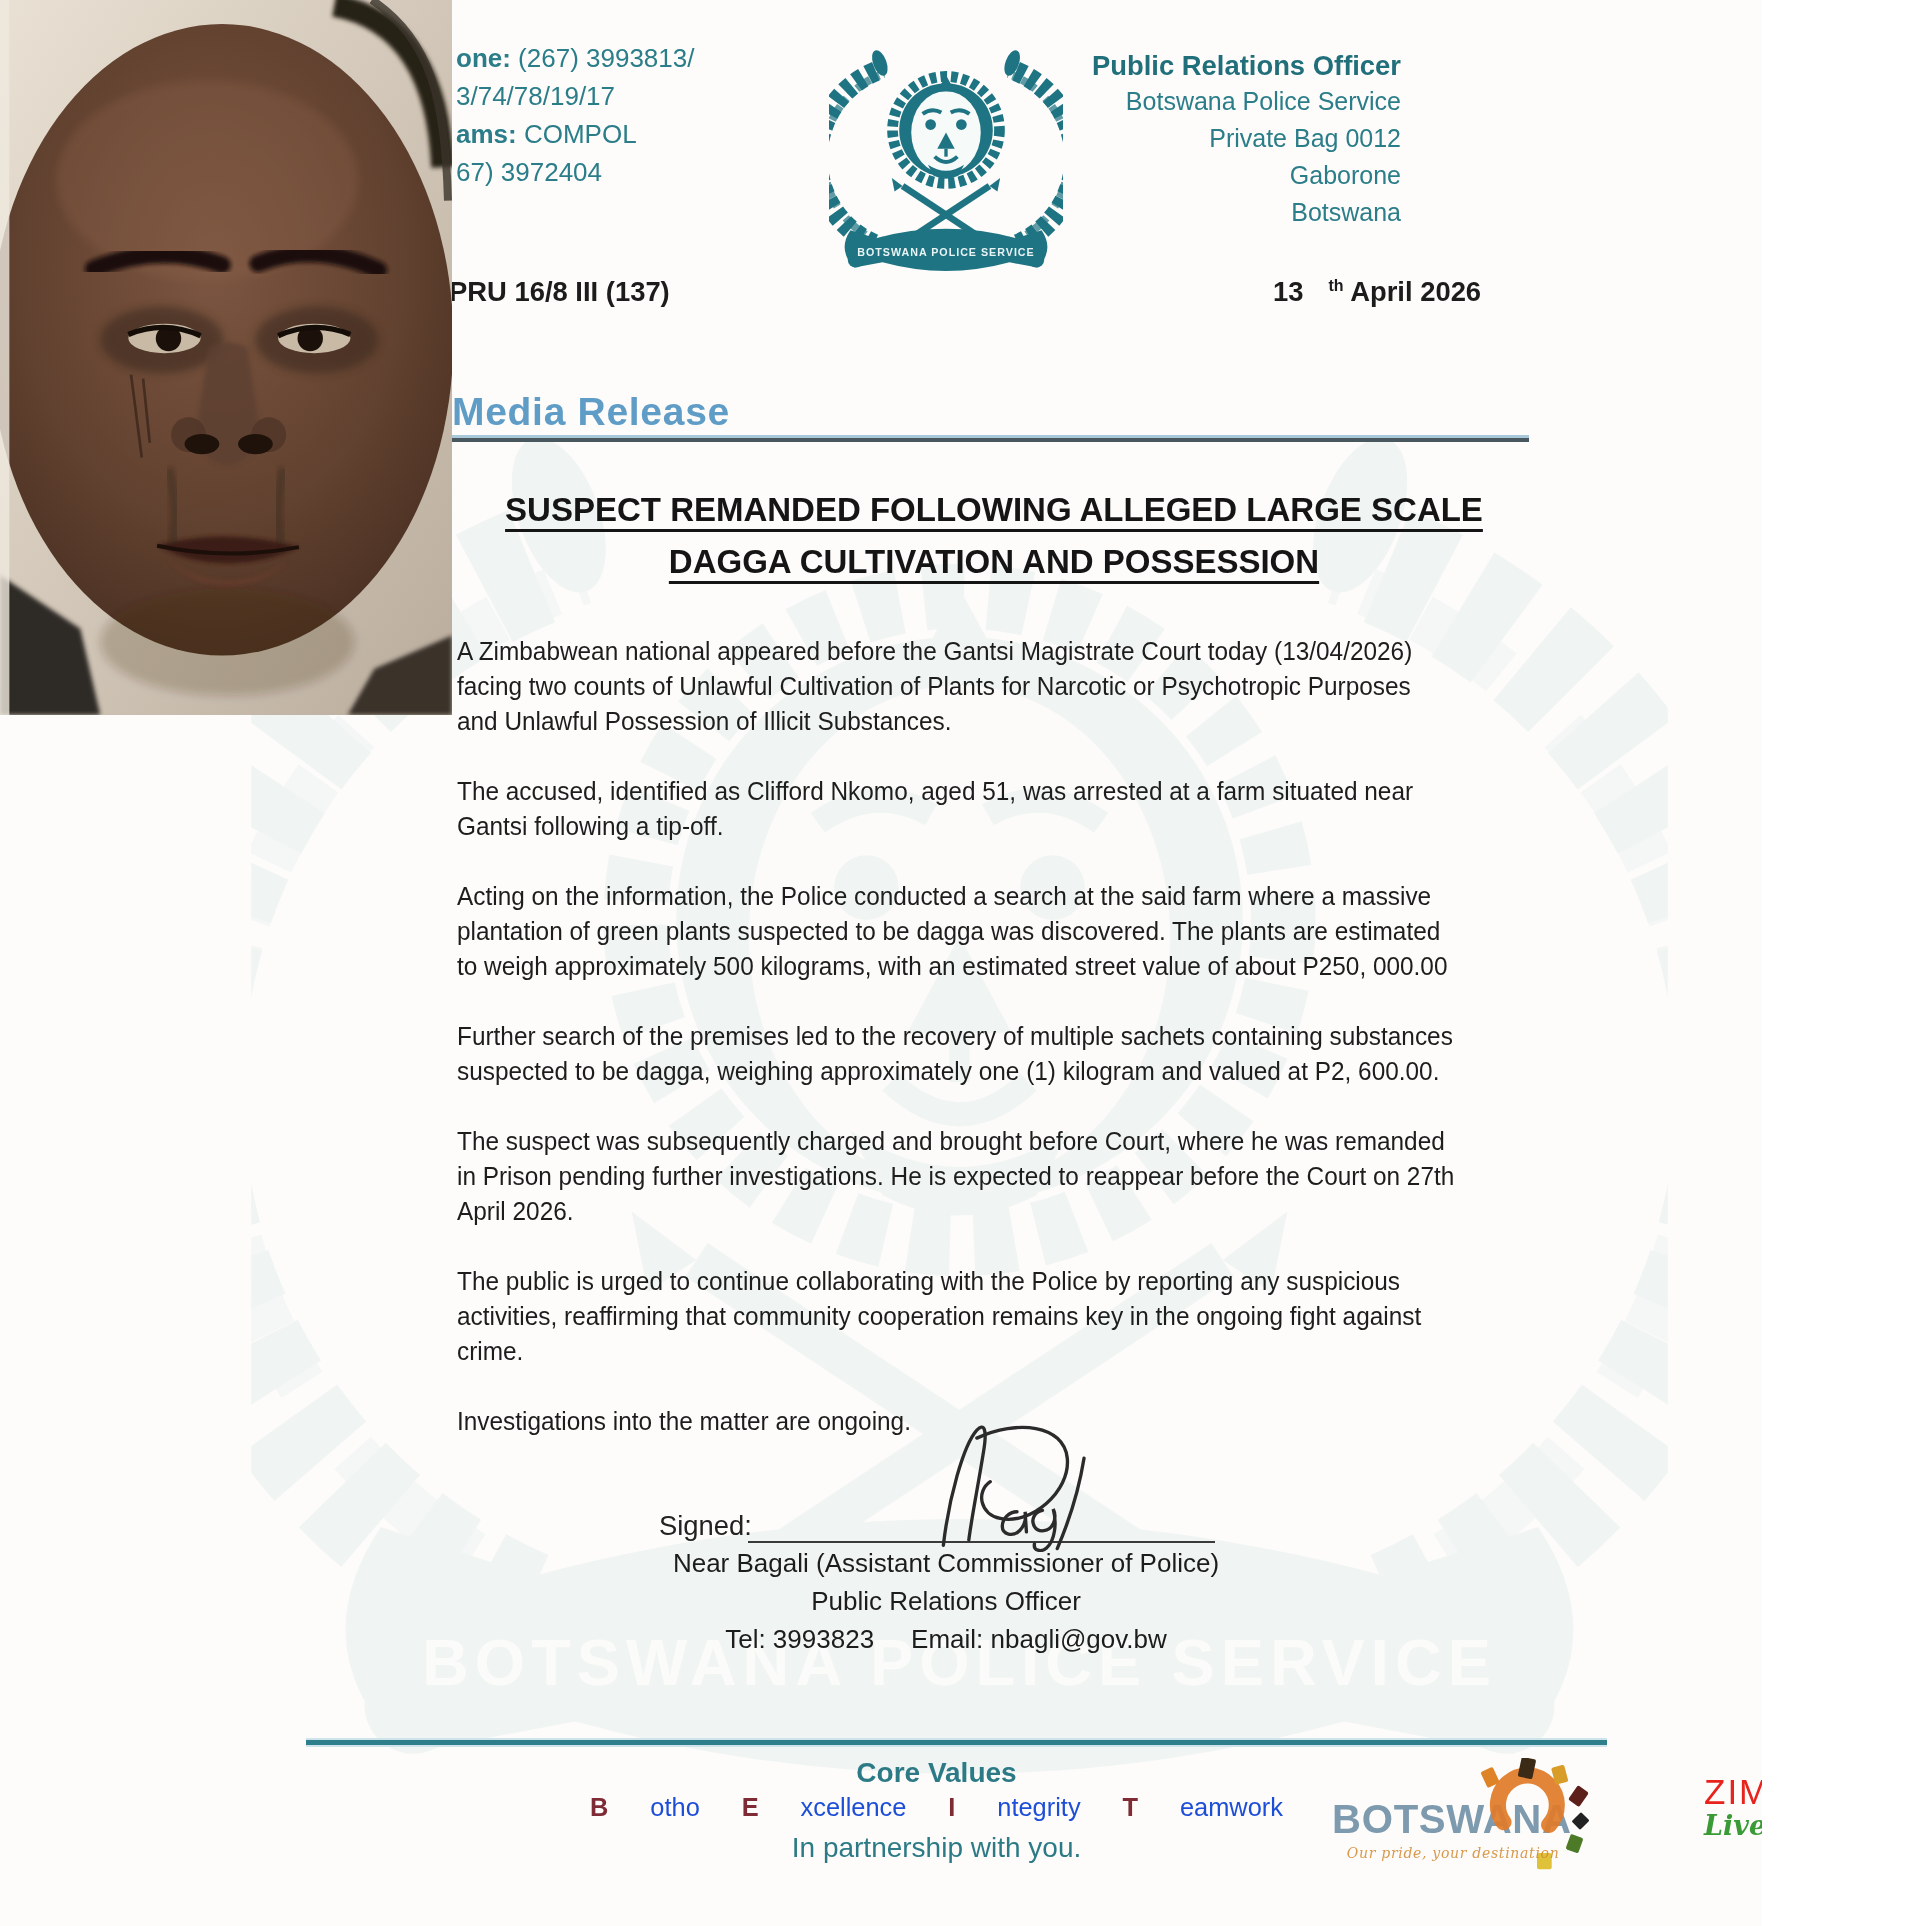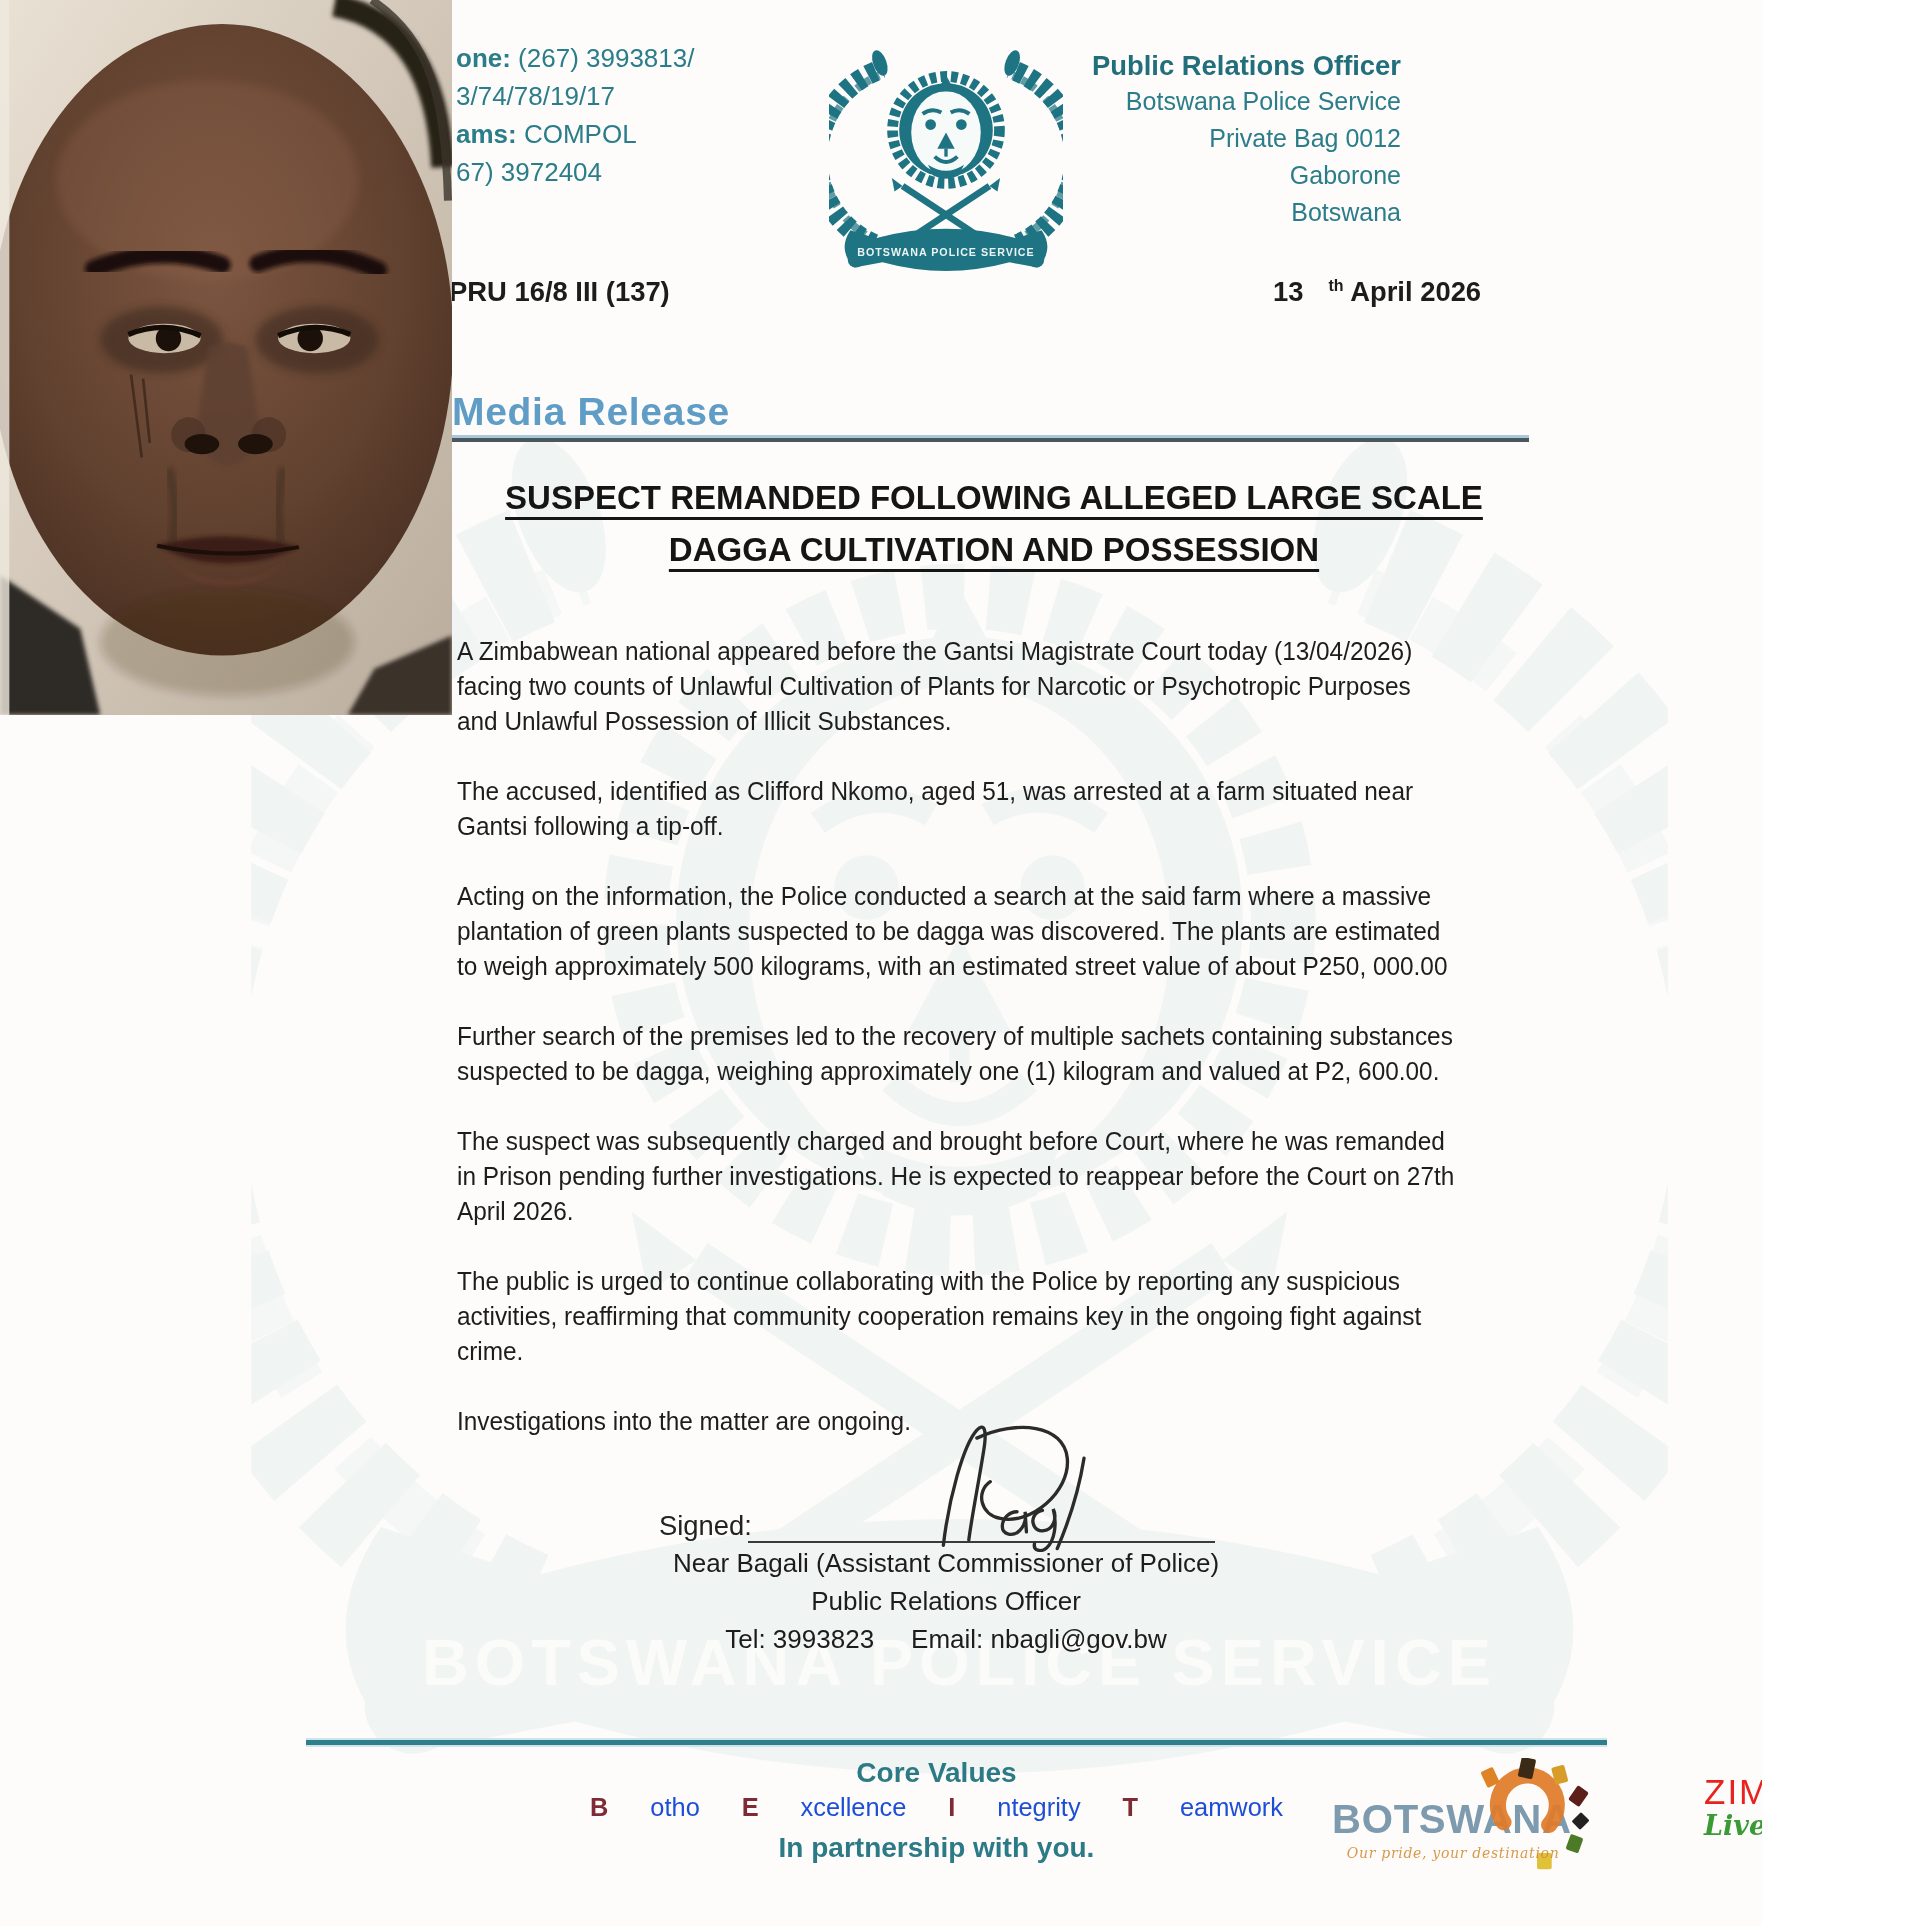--- a/index.html
+++ b/index.html
@@ -20,21 +20,21 @@
   .refrow{font-size:27.4px;font-weight:700;color:#1c1c1c;z-index:3;}
   .ref{left:449px;top:276px;}
   .date{left:1273px;top:276px;}
   .date sup{font-size:16px;padding-left:25px;}
   
   .mediarelease{left:452px;top:390px;font-size:39px;font-weight:700;color:#5f9cc6;
                 letter-spacing:0.7px;z-index:3;}
   .mrule{left:438px;top:435px;width:1091px;z-index:3;}
   .mrule .lt{height:3.3px;background:#a9c9db;}
   .mrule .dk{height:4px;background:#49585f;}
-  .headline{left:457px;top:472px;width:1074px;text-align:center;font-size:33px;font-weight:700;
+  .headline{left:457px;top:484px;width:1074px;text-align:center;font-size:33px;font-weight:700;
             line-height:52px;color:#151515;z-index:3;}
   .headline span{text-decoration:underline;text-decoration-thickness:2.7px;text-underline-offset:8px;}
   .bodytext{left:457px;top:634px;width:1097px;font-size:25.4px;line-height:35px;color:#1d1d1d;
             z-index:3;transform:scaleX(.96);transform-origin:left top;}
   .bodytext p{margin:0 0 35px 0;white-space:pre;}
   
   .sig-squiggle{left:863px;top:1418px;width:288px;height:134px;z-index:4;}
   .signedlbl{left:659px;top:1510px;font-size:27.4px;color:#222;z-index:3;}
   .signline{left:748px;top:1541px;width:467px;border-top:2.7px solid #3a3a3a;z-index:3;}
   .sigblock{left:468px;top:1544px;width:956px;text-align:center;font-size:26px;line-height:38px;
@@ -43,21 +43,21 @@
   
   .frule{left:306px;top:1738px;width:1301px;z-index:3;}
   .frule .lt{height:2px;background:#cfe3eb;}
   .frule .dk{height:5.4px;background:#2e7e8b;}
   .corevalues{left:435px;top:1758px;width:1003px;text-align:center;z-index:3;}
   .cv-title{font-size:28px;font-weight:700;color:#2c7a86;line-height:29px;}
   .cv-row{margin-top:4px;font-size:25.4px;line-height:32px;}
   .cv-row .item{display:inline-block;margin:0 17.4px;}
   .cv-row .ini{font-weight:700;color:#7f2b36;}
   .cv-row .rest{font-weight:400;color:#1d4ed8;margin-left:42px;}
-  .partnership{margin-top:9.4px;font-size:28px;font-weight:700;color:#2c7a86;line-height:32px;}
+  .partnership{margin-top:9.4px;font-size:28px;font-weight:400;color:#2c7a86;line-height:32px;}
   .botswana{left:1328px;top:1758px;width:268px;height:154px;z-index:3;}
   .zimbo{left:1704px;top:1774px;z-index:3;text-align:left;}
   .zimbo .z1{font-size:35px;font-weight:400;color:#e8231d;letter-spacing:2px;line-height:35px;}
   .zimbo .z2{margin-top:1.3px;display:flex;align-items:center;gap:16px;}
   .zimbo .live{font-family:"DejaVu Serif",serif;font-style:italic;font-weight:700;
                font-size:27px;color:#3a9a35;}
   .zimbo .news{font-size:25.4px;font-weight:800;color:#141414;letter-spacing:0.7px;}
   .zimbo .bars{display:inline-flex;flex-direction:column;gap:3.3px;margin-left:1.3px;}
   .zimbo .bars i{display:block;height:5.4px;border-radius:0.7px;}
   .zimbo .bars i:nth-child(1){width:35px;background:#2f8f2f;}

